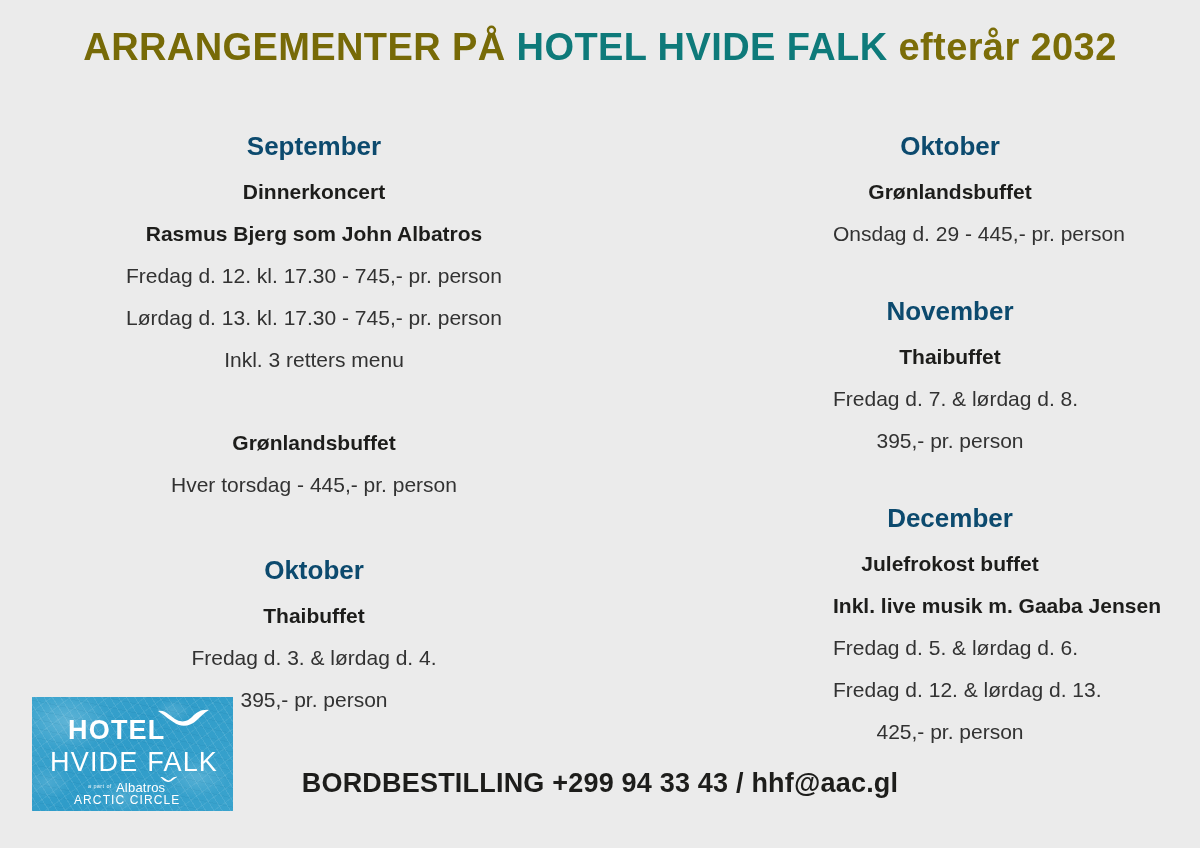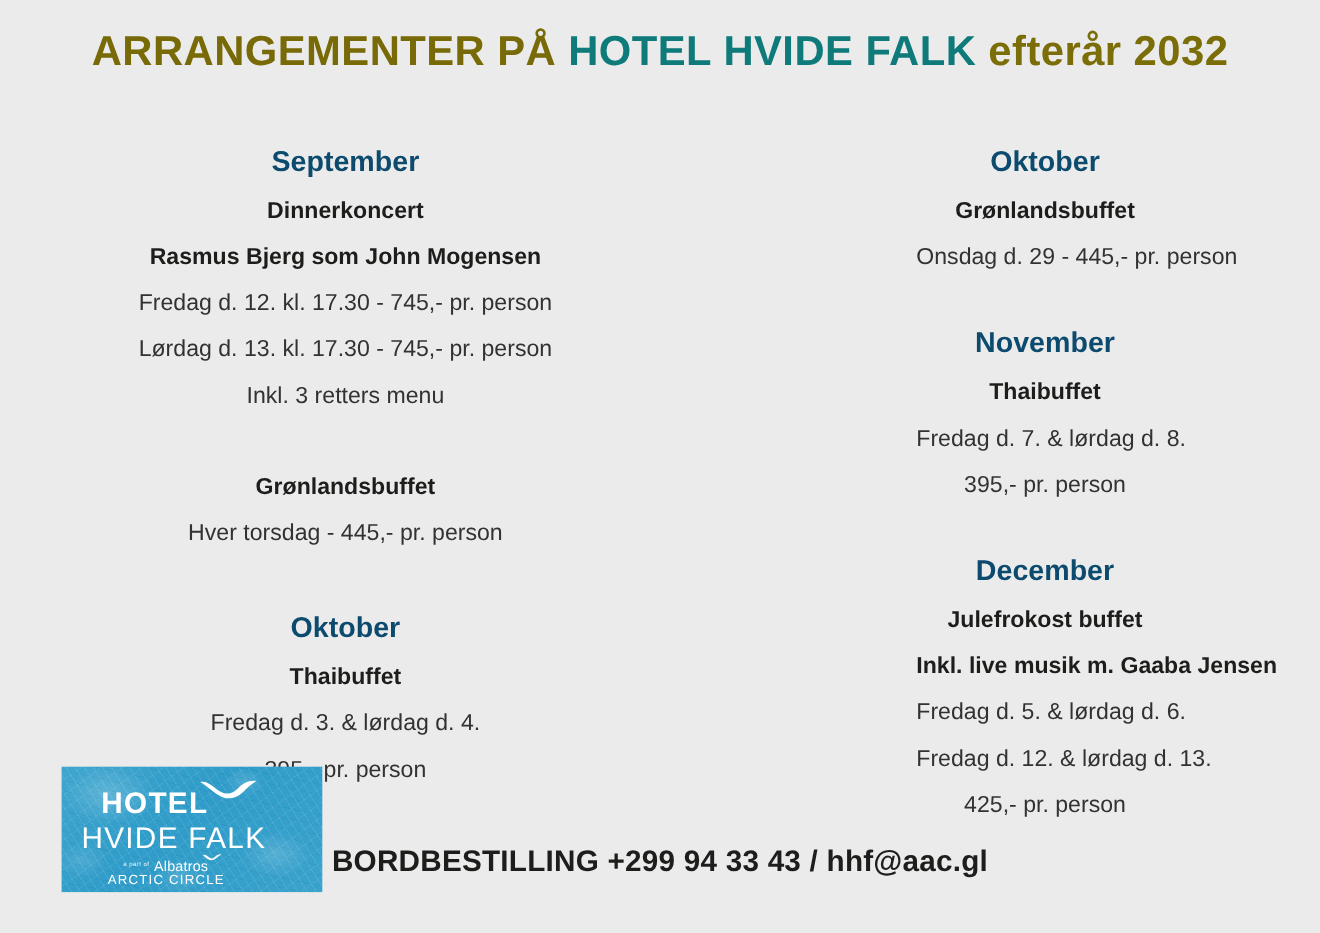--- a/index.html
+++ b/index.html
@@ -76,31 +76,30 @@
     white-space: nowrap;
   }
   .spacer-lg { height: 41px; }
   .spacer-md { height: 33px; }
 
   
   .logo {
     position: absolute;
     left: 32px;
     top: 697px;
-    width: 237px;
+    width: 201px;
     height: 114px;
     background:
       radial-gradient(ellipse 60px 40px at 18% 22%, rgba(255,255,255,0.20), rgba(255,255,255,0) 70%),
       radial-gradient(ellipse 45px 30px at 82% 70%, rgba(255,255,255,0.17), rgba(255,255,255,0) 70%),
       radial-gradient(ellipse 30px 22px at 45% 88%, rgba(255,255,255,0.14), rgba(255,255,255,0) 70%),
       radial-gradient(ellipse 26px 18px at 70% 12%, rgba(255,255,255,0.15), rgba(255,255,255,0) 70%),
       radial-gradient(ellipse 34px 24px at 8% 75%, rgba(255,255,255,0.12), rgba(255,255,255,0) 70%),
       linear-gradient(135deg, #3fa6cf 0%, #2f9cc9 45%, #3aa3cd 100%);
     overflow: hidden;
-    margin-left: 24px;
   }
   .logo-texture {
     position: absolute;
     inset: 0;
     opacity: 0.30;
     background-image:
       repeating-linear-gradient(58deg, rgba(255,255,255,0.30) 0 1px, rgba(255,255,255,0) 1px 7px),
       repeating-linear-gradient(-36deg, rgba(255,255,255,0.22) 0 1px, rgba(255,255,255,0) 1px 11px),
       repeating-linear-gradient(12deg, rgba(13,90,130,0.22) 0 1px, rgba(255,255,255,0) 1px 9px);
     pointer-events: none;
@@ -191,21 +190,21 @@
   <span class="title-olive">ARRANGEMENTER PÅ </span><span class="title-teal">HOTEL HVIDE FALK </span><span class="title-olive2">efterår 2032</span>
 </div>
 
 <div class="columns">
 
   <div class="col col-left">
 
     <div class="event-block">
       <div class="month">September</div>
       <div class="ev-bold">Dinnerkoncert</div>
-      <div class="ev-bold">Rasmus Bjerg som John Mogensen</div>
+      <div class="ev-bold">Rasmus Bjerg som John Albatros</div>
       <div class="ev-line">Fredag d. 12. kl. 17.30 - 745,- pr. person</div>
       <div class="ev-line">Lørdag d. 13. kl. 17.30 - 745,- pr. person</div>
       <div class="ev-line">Inkl. 3 retters menu</div>
     </div>
 
     <div class="spacer-lg"></div>
 
     <div class="event-block">
       <div class="ev-bold">Grønlandsbuffet</div>
       <div class="ev-line">Hver torsdag - 445,- pr. person</div>

